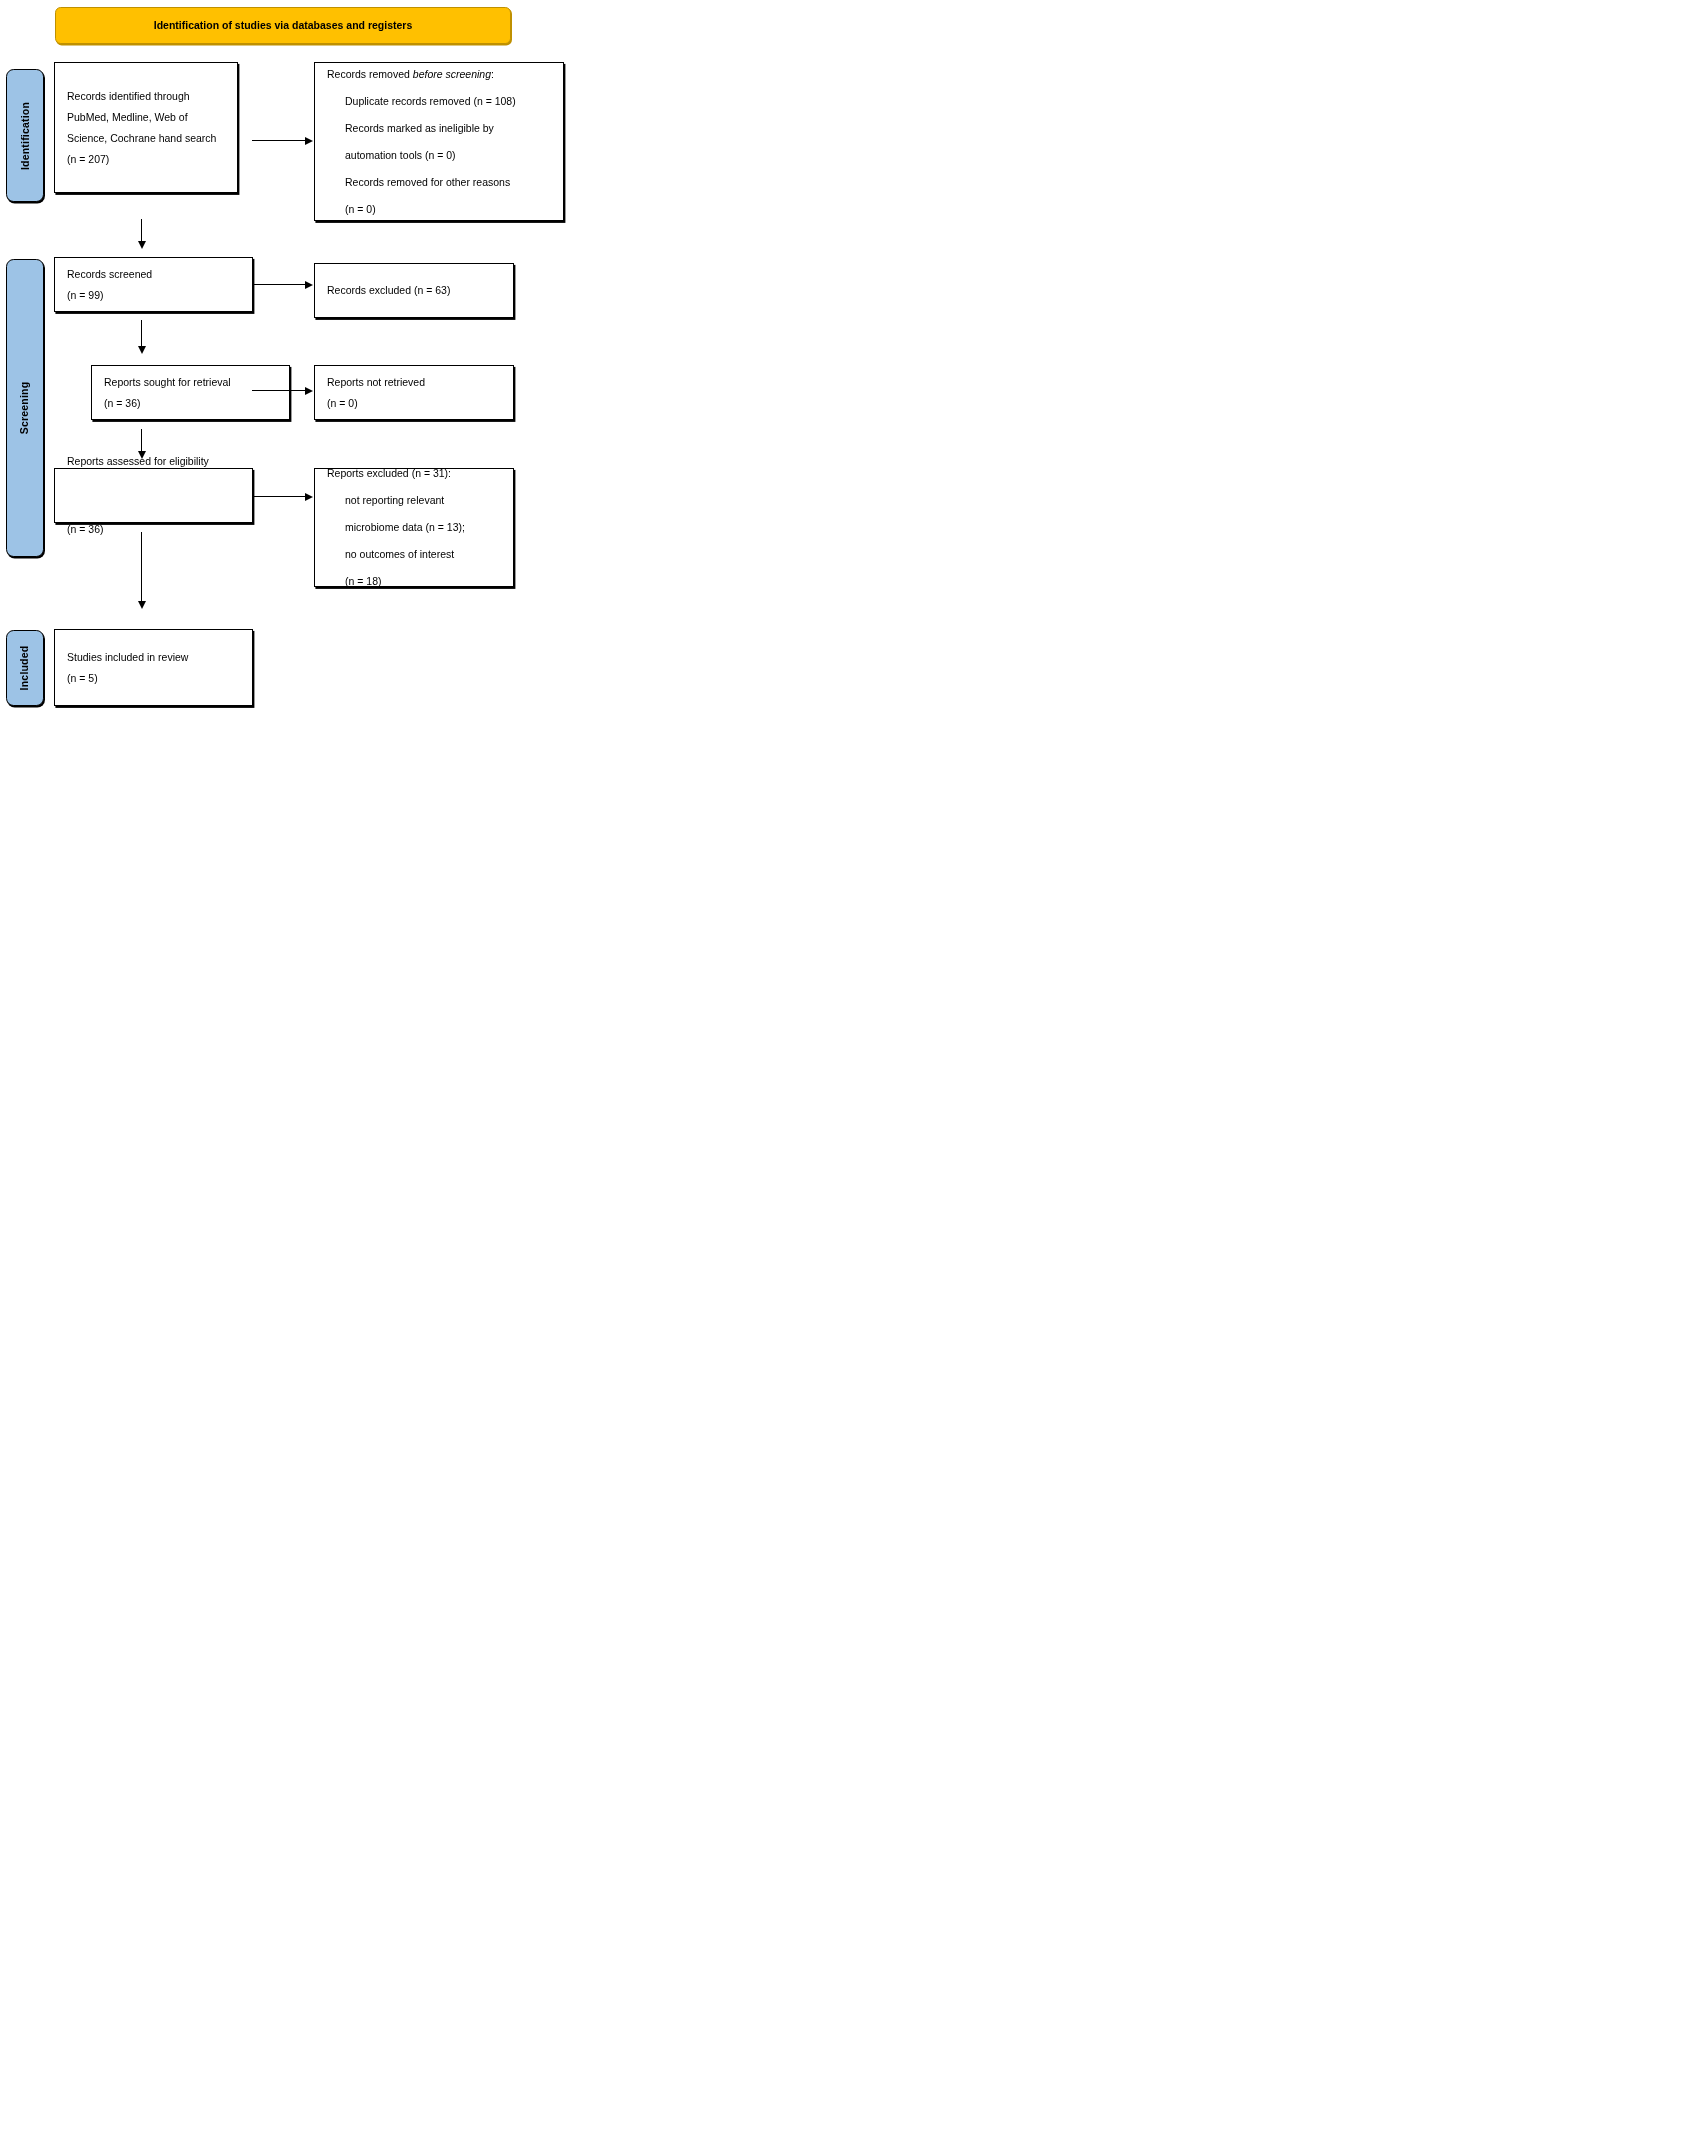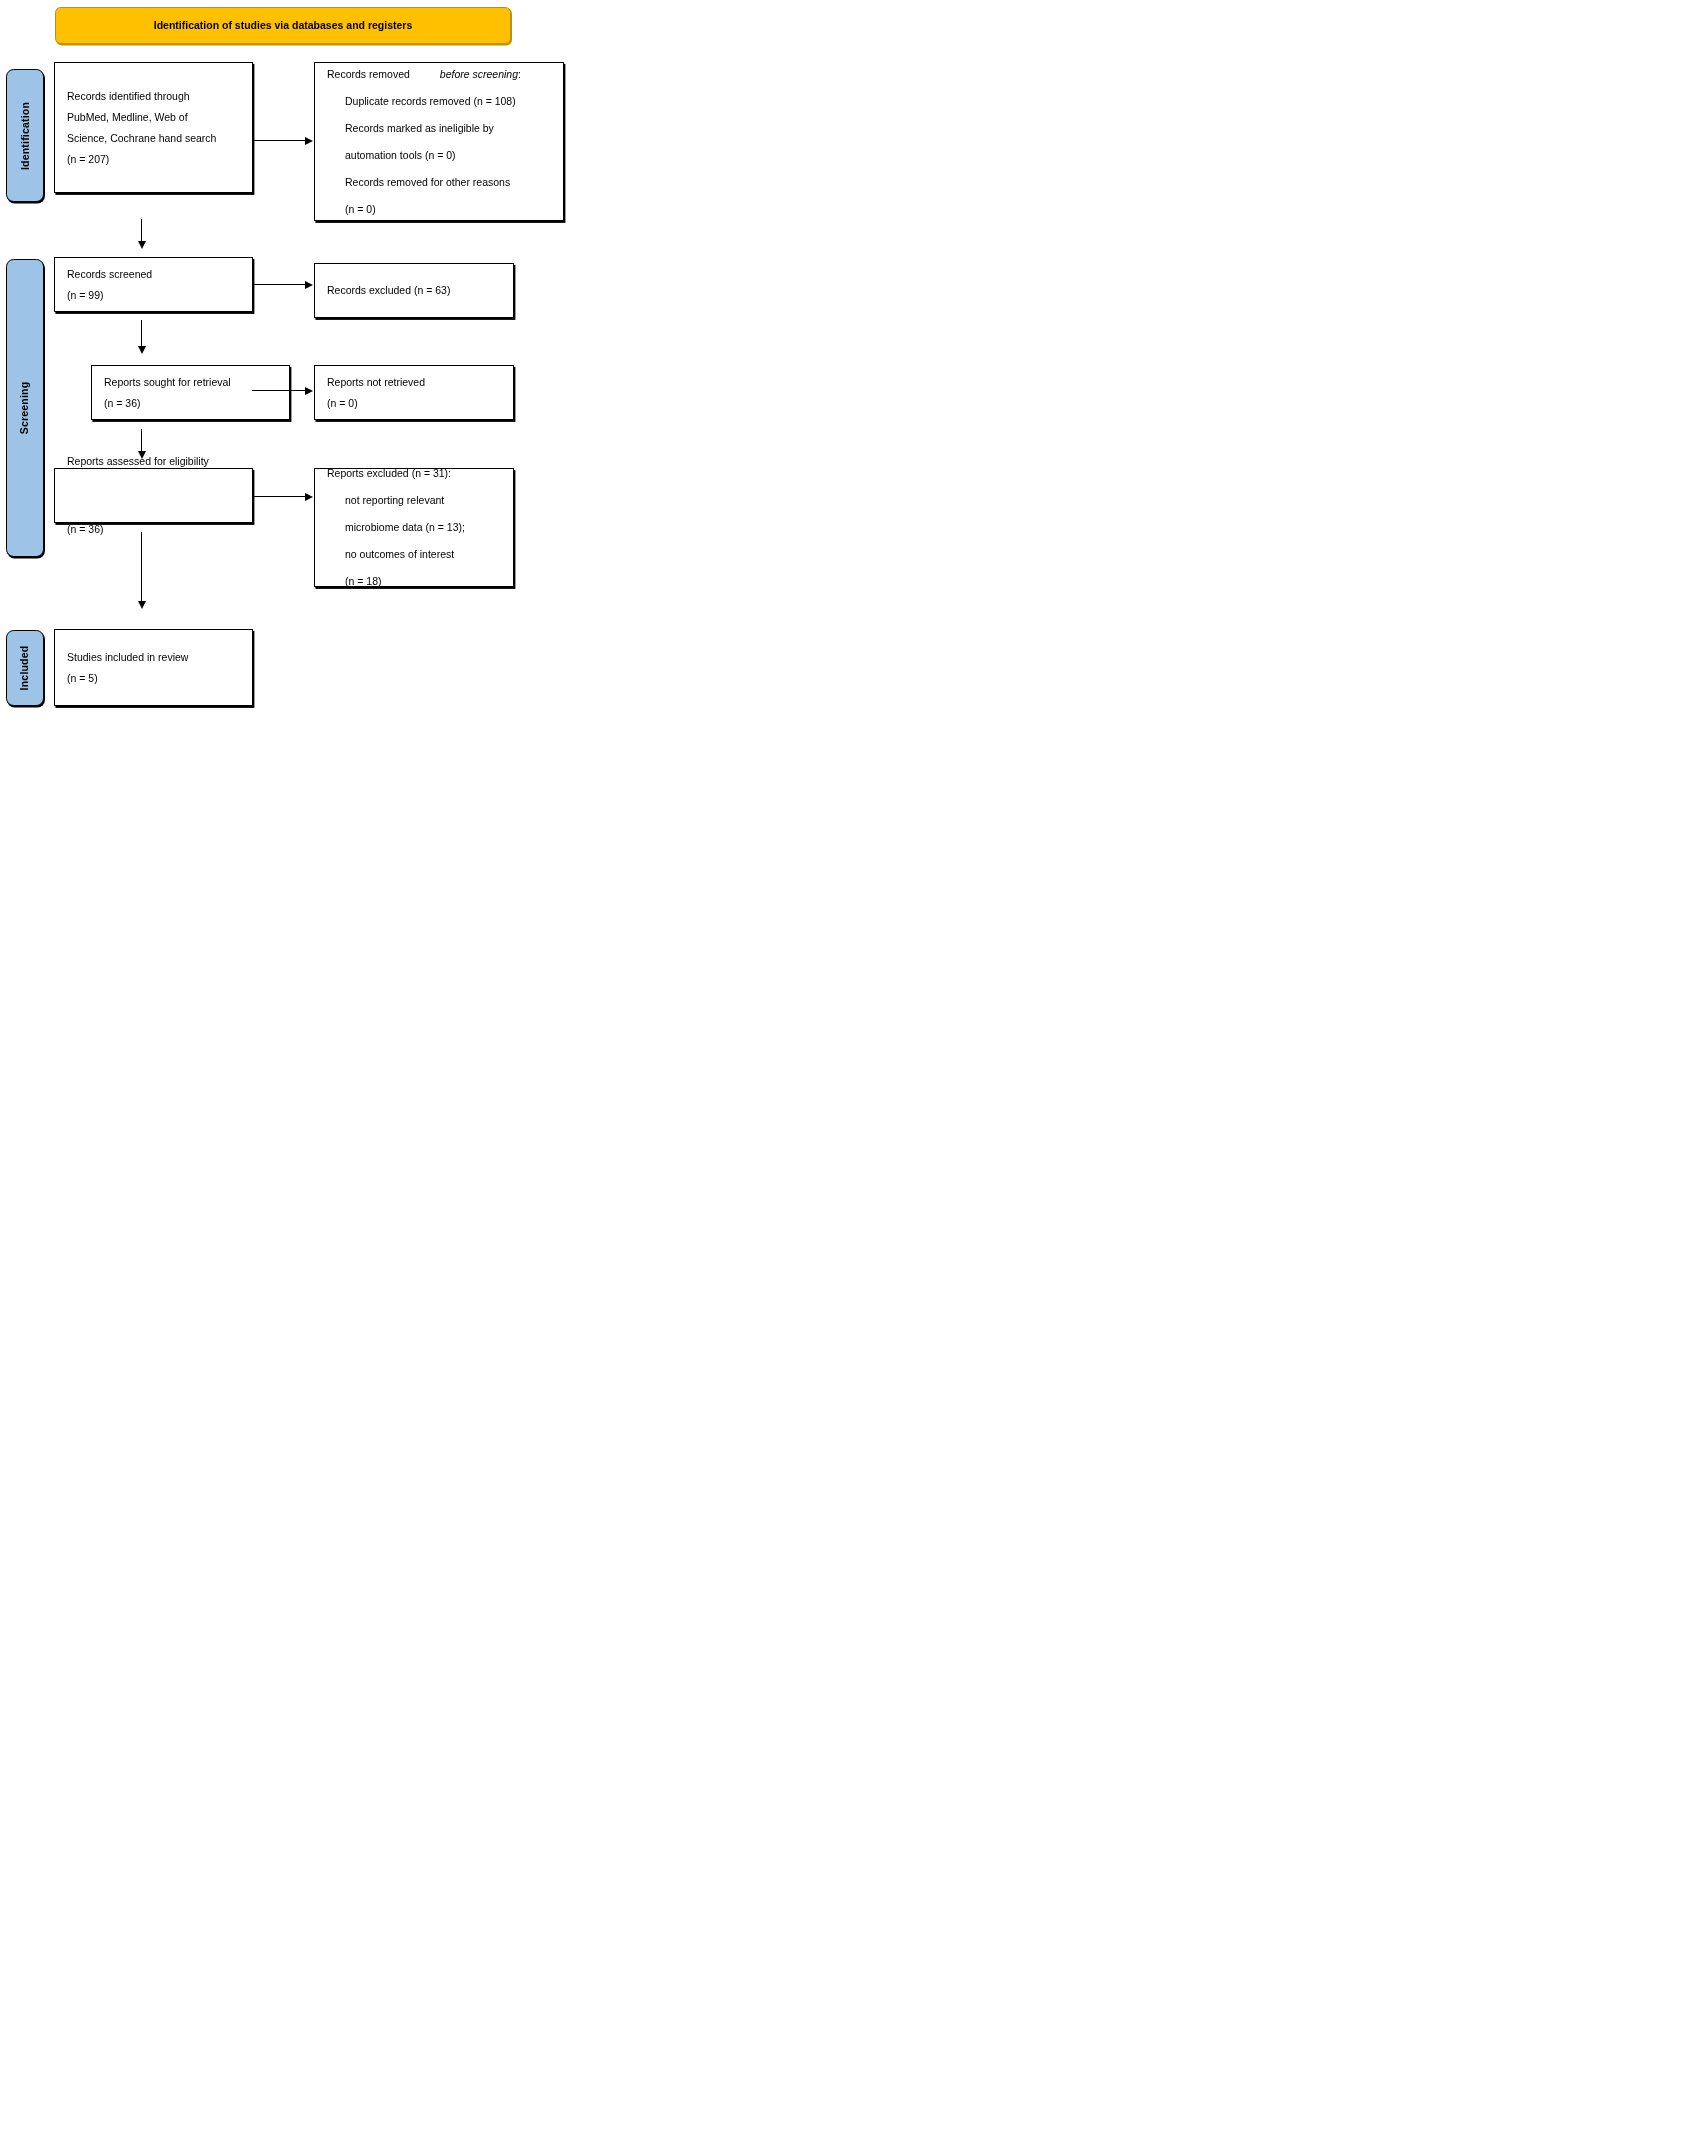--- a/index.html
+++ b/index.html
@@ -38,23 +38,23 @@
 
   .box{
     position:absolute;background:#fff;
     border:1.4px solid #000;box-shadow:1.4px 1.9px 0 #000;
     box-sizing:border-box;
     display:flex;flex-direction:column;justify-content:center;
     font-size:10.5px;line-height:21px;
   }
   .box .line{padding-left:12px;padding-right:2.9px;white-space:nowrap;}
   .box .line.indent{padding-left:30px;margin-top:6px;}
-  .it{font-style:italic;margin-left:27px;}
+  .it{font-style:italic;}
 
-  #box-records-identified{left:54px;top:62px;width:199px;height:131px;}
+  #box-records-identified{left:54px;top:62px;width:184px;height:131px;}
   #box-records-removed{left:314px;top:62px;width:250px;height:159px;}
   #box-records-screened{left:54px;top:257px;width:199px;height:55px;}
   #box-records-excluded{left:314px;top:257px;width:200px;height:55px;margin-top:6px;}
   #box-reports-sought{left:64px;top:365px;width:199px;height:55px;margin-left:27px;}
   #box-reports-not-retrieved{left:314px;top:365px;width:200px;height:55px;justify-content:center;}
   #box-reports-assessed{left:54px;top:468px;width:199px;height:55px;gap:47px;}
   #box-reports-excluded{left:314px;top:468px;width:200px;height:119px;}
   #box-studies-included{left:54px;top:629px;width:199px;height:77px;}
 
   .arrow-v{position:absolute;width:1.4px;background:#000;}

